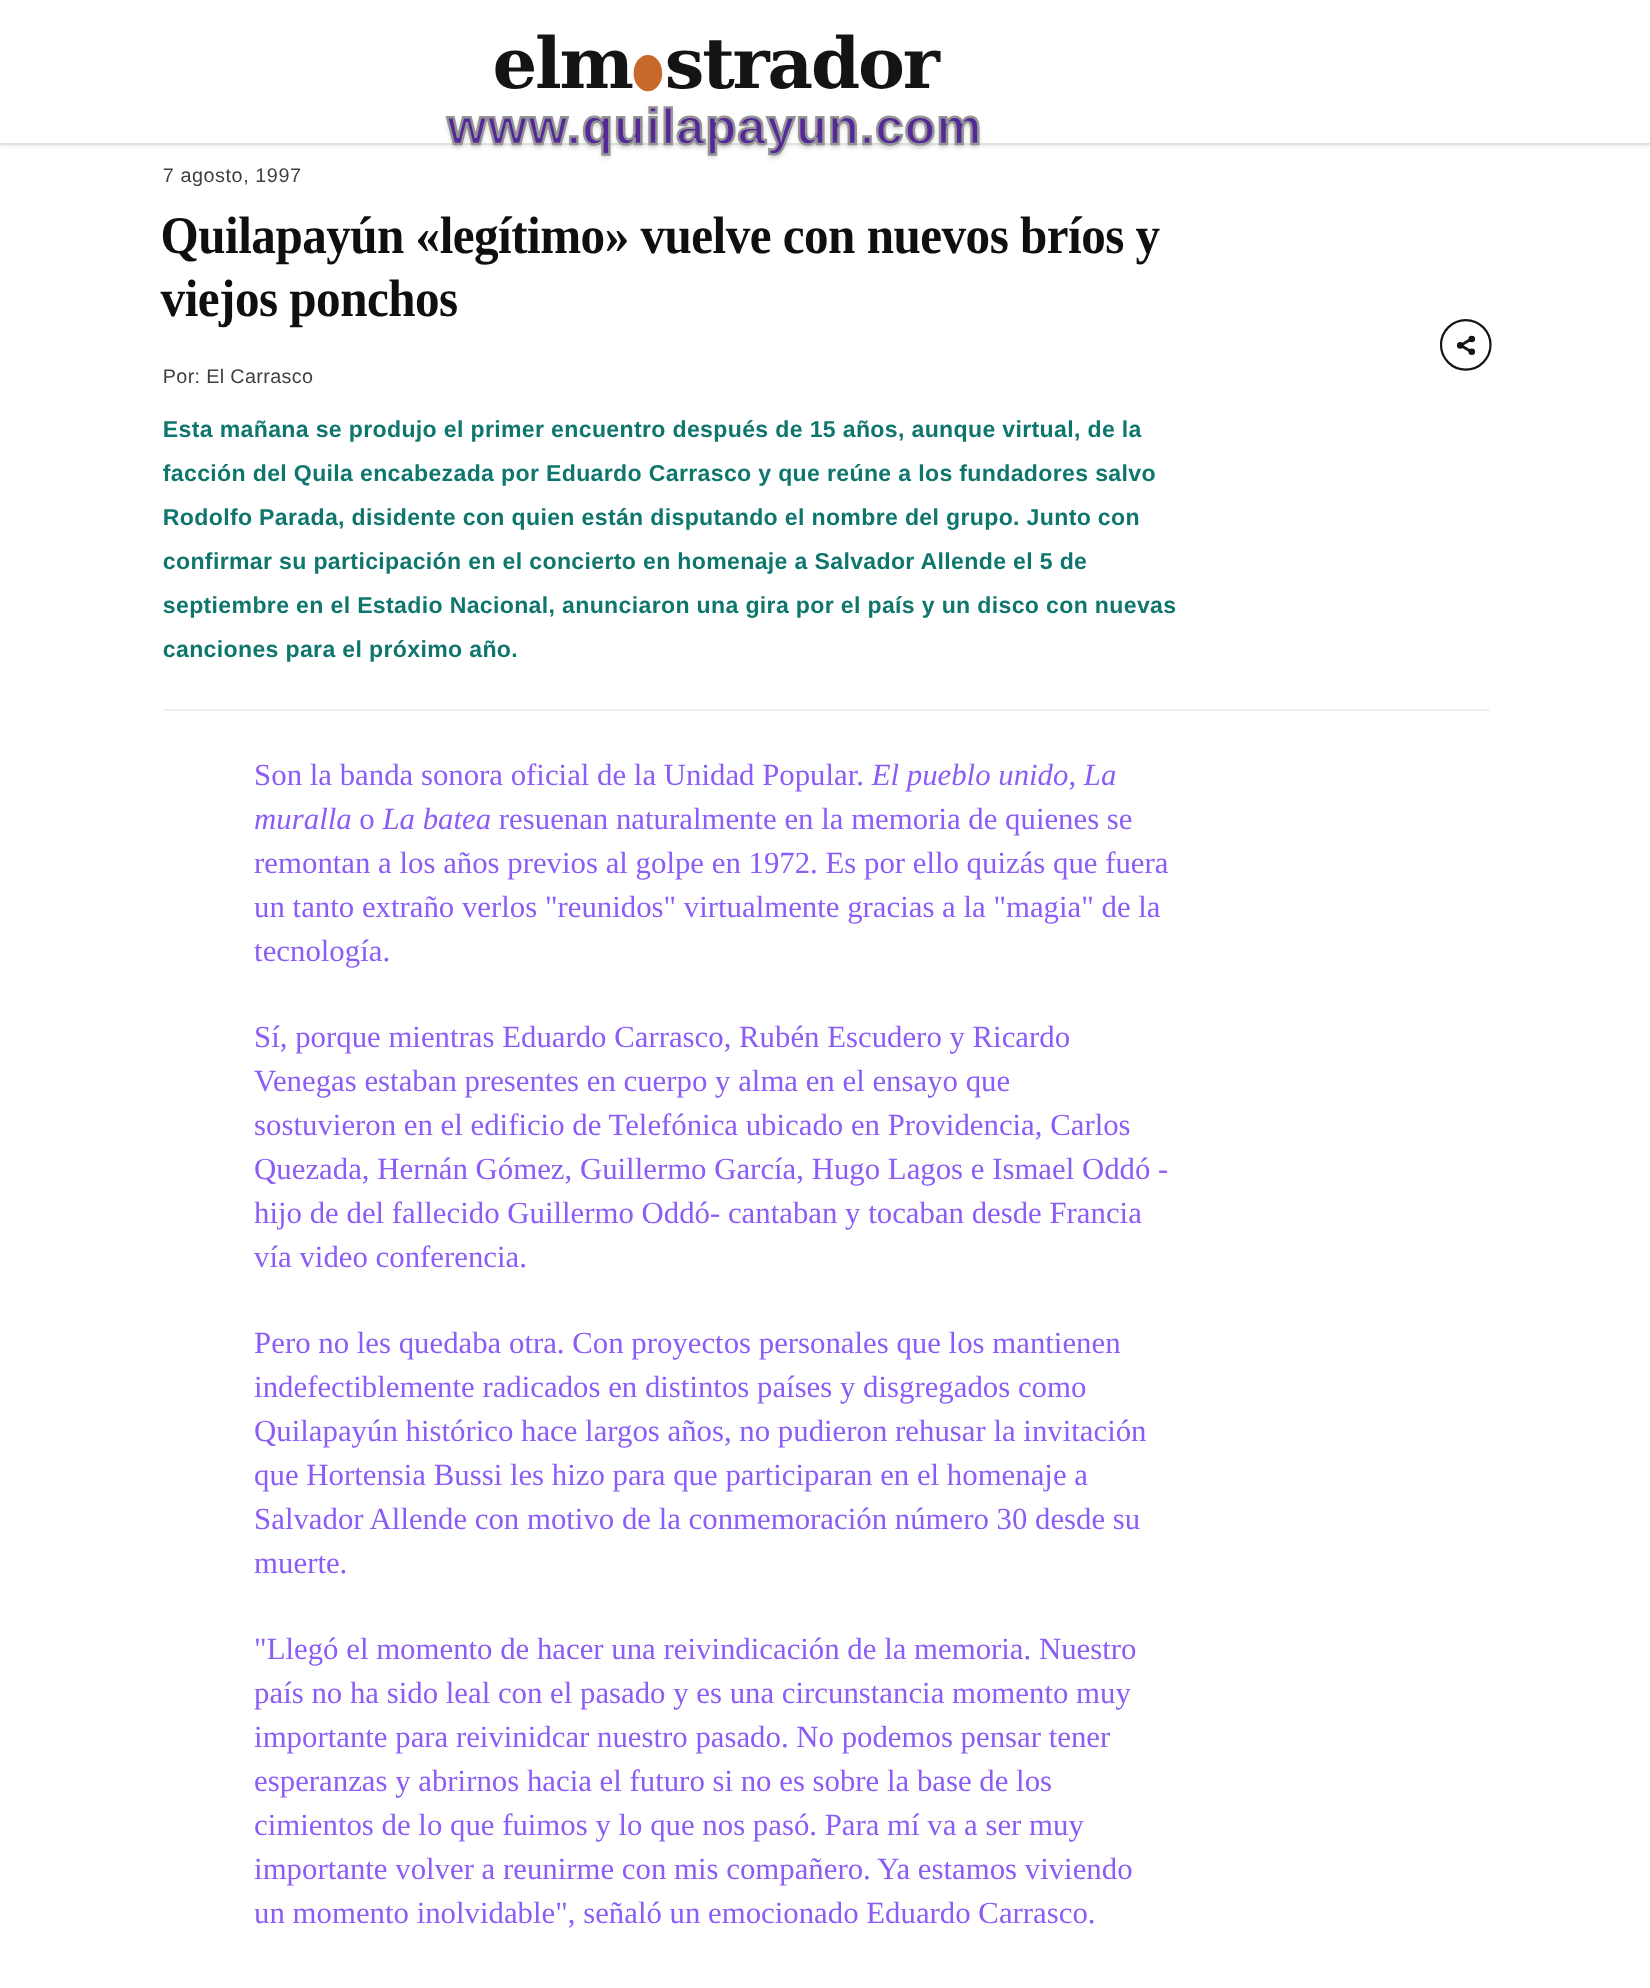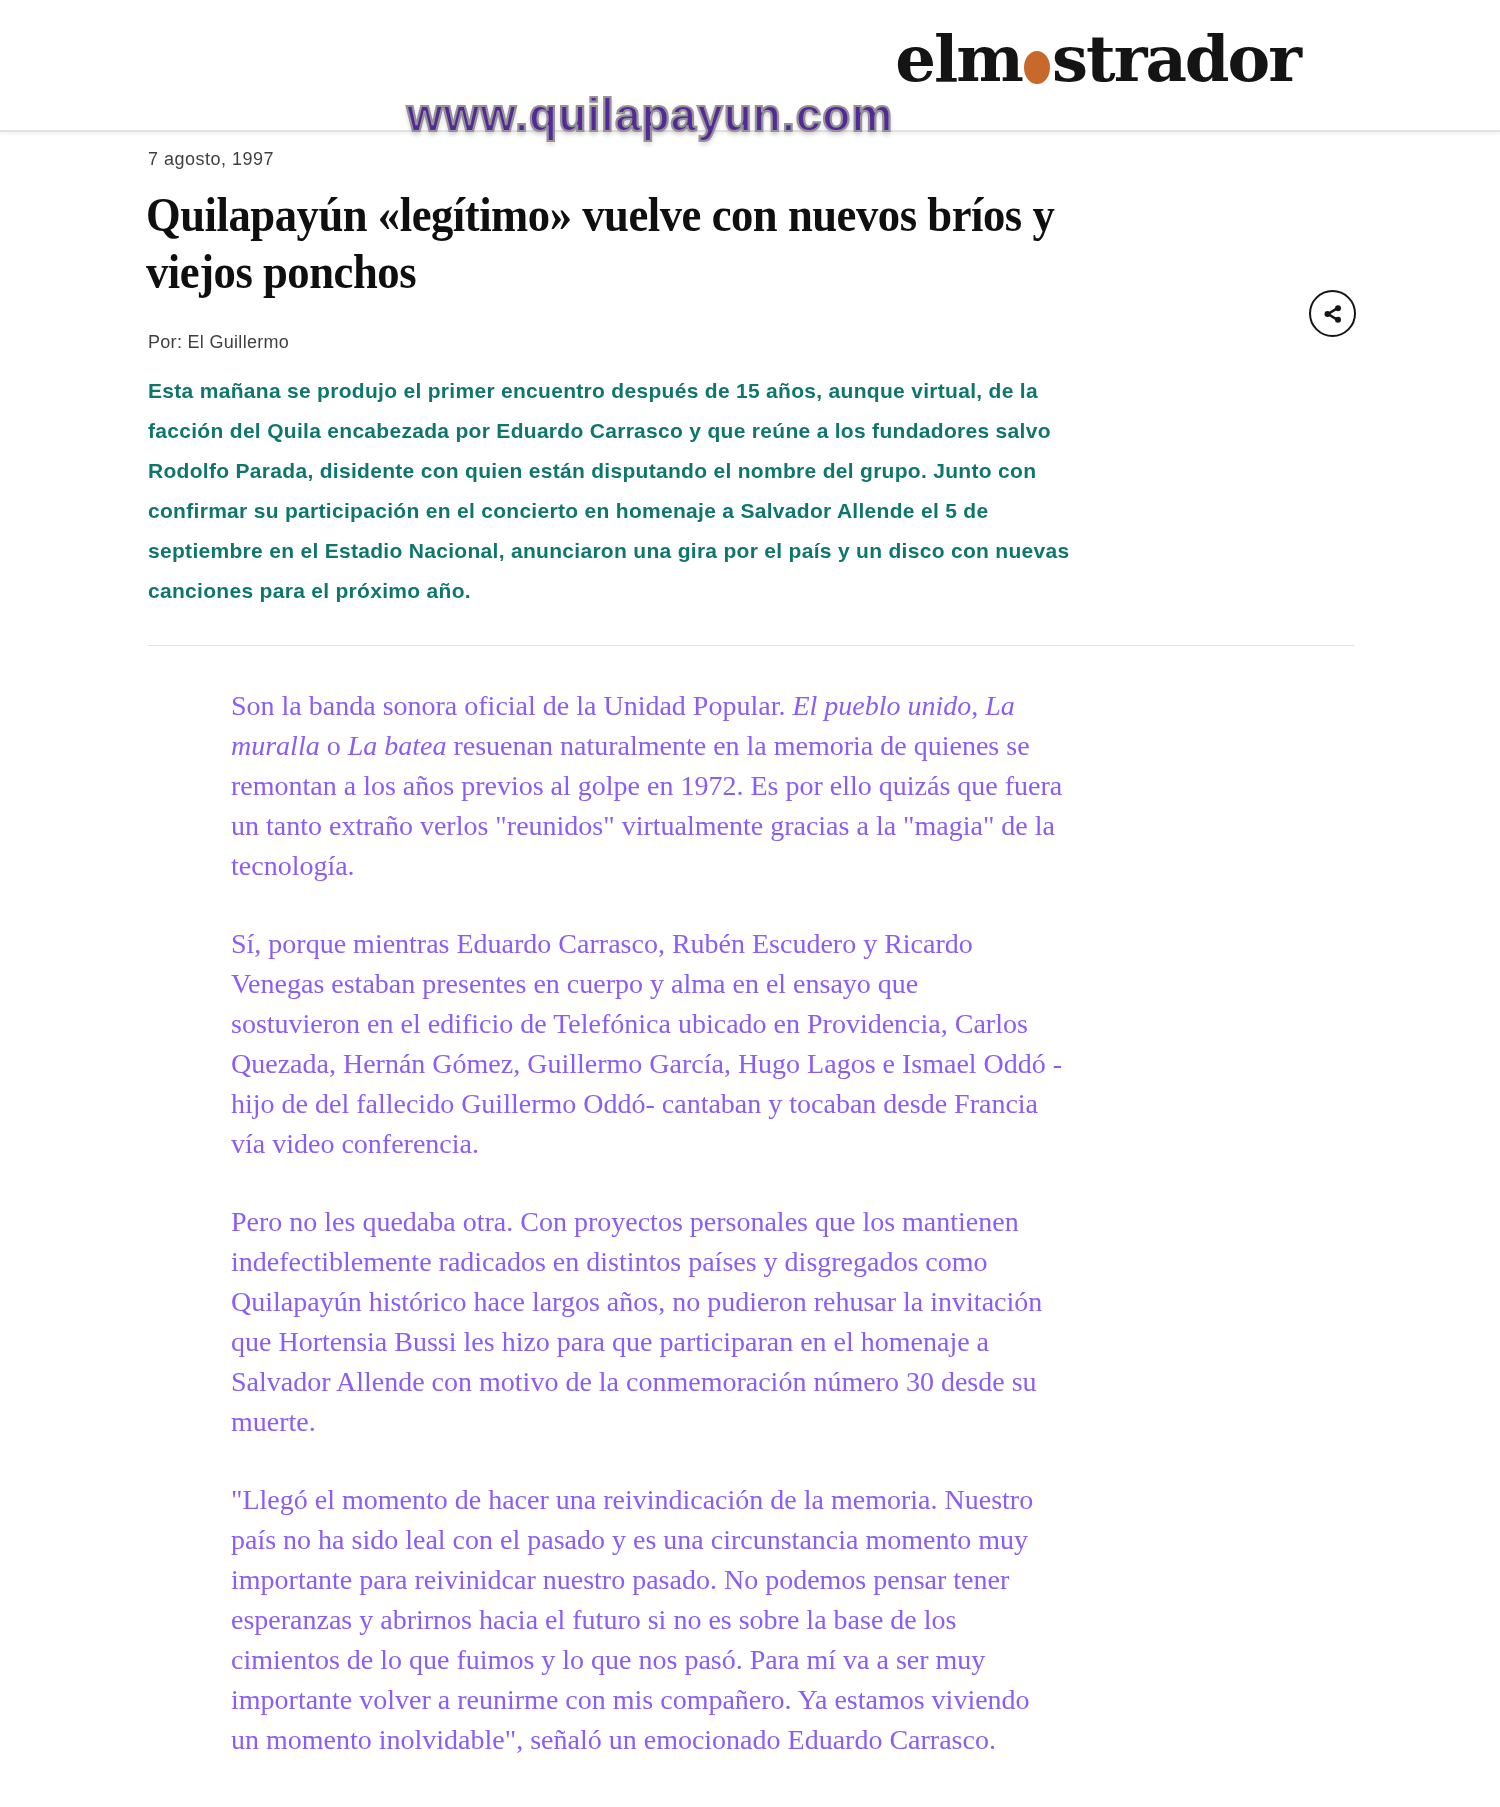--- a/index.html
+++ b/index.html
@@ -6,21 +6,21 @@
   body{
     width:1500px;height:1807px;background:#ffffff;position:relative;
     font-family:"Liberation Sans",sans-serif;color:#202020;overflow:hidden;
   }
   
   .site-header{
     position:absolute;left:0;top:0;width:1500px;height:130px;background:#fff;
     border-bottom:2px solid #e2e2e2;box-shadow:0 2px 3px rgba(0,0,0,0.05);
   }
   .logo{
-    position:absolute;left:0;top:24px;width:1300px;text-align:right;
+    position:absolute;left:0;top:24px;width:1300px;text-align:center;
     font-family:"DejaVu Serif","Liberation Serif",serif;font-weight:700;
     font-size:64px;letter-spacing:-2px;color:#141414;line-height:1.1;
     cursor:pointer;white-space:nowrap;
   }
   .logo-dot{
     display:inline-block;width:26px;height:33px;border-radius:50%;
     background:#c8692c;margin:0 2px;transform:translateY(3px);
   }
   .watermark{
     position:absolute;left:650px;top:88px;transform:translateX(-50%);
@@ -82,21 +82,21 @@
     <span>elm</span><span class="logo-dot" style="background: rgb(200, 105, 44);"></span><span>strador</span>
   </div>
 
   <div class="watermark">www.quilapayun.com</div>
 
   <div class="date">7 agosto, 1997</div>
 
   <h1 class="headline">Quilapayún «legítimo» vuelve con nuevos bríos y
 viejos ponchos</h1>
 
-  <div class="byline">Por: El Guillermo</div>
+  <div class="byline">Por: El Carrasco</div>
 
   <button class="share-btn">
     <svg width="24" height="24" viewBox="0 0 24 24">
       <line x1="7" y1="12" x2="16.5" y2="6.2" stroke="#151515" stroke-width="2.6"></line>
       <line x1="7" y1="12" x2="16.5" y2="17.8" stroke="#151515" stroke-width="2.6"></line>
       <circle cx="6.5" cy="12" r="3" fill="#151515"></circle>
       <circle cx="17" cy="6.2" r="3" fill="#151515"></circle>
       <circle cx="17" cy="17.8" r="3" fill="#151515"></circle>
     </svg>
   </button>

